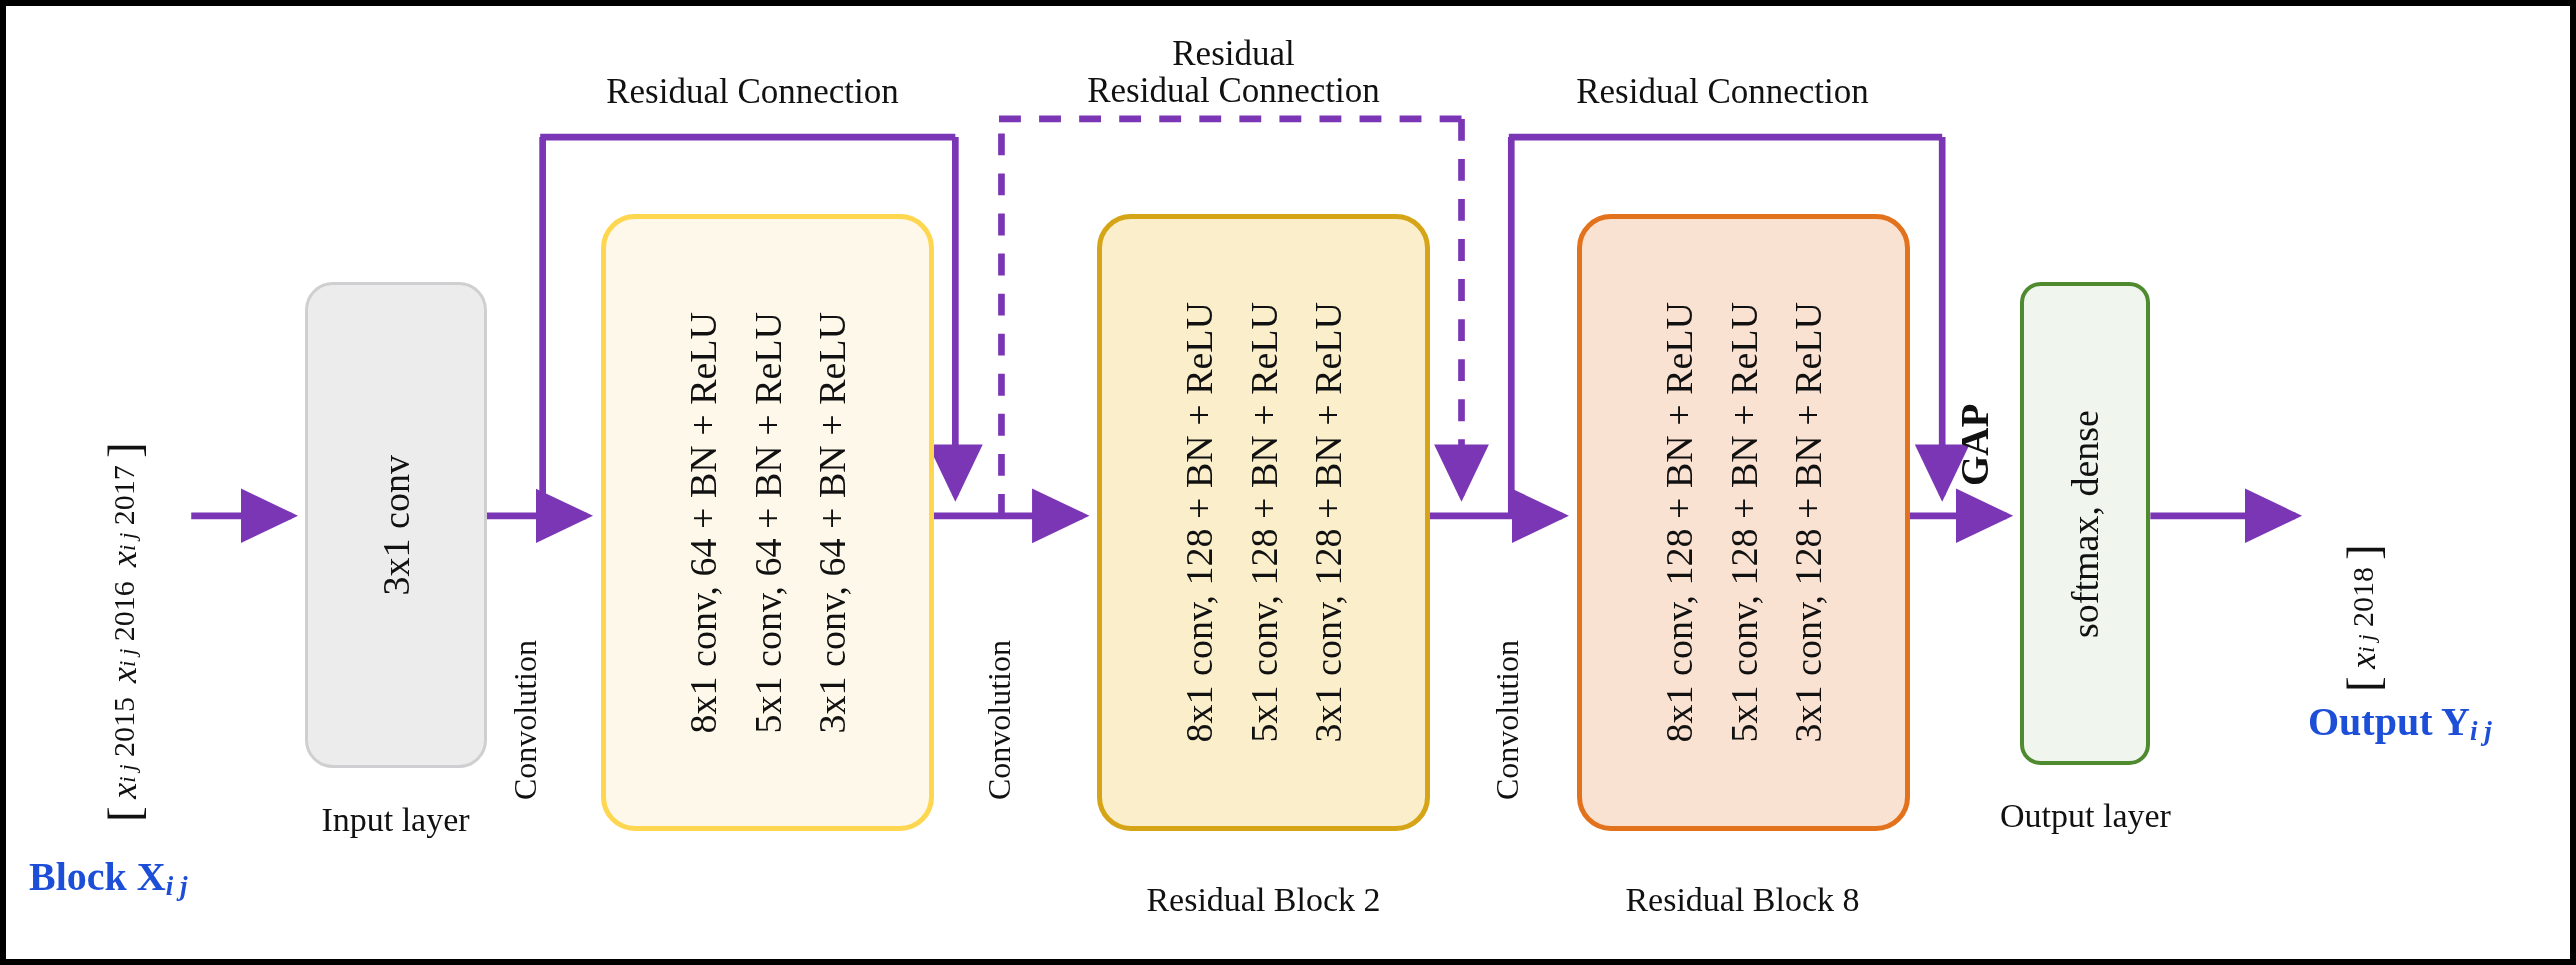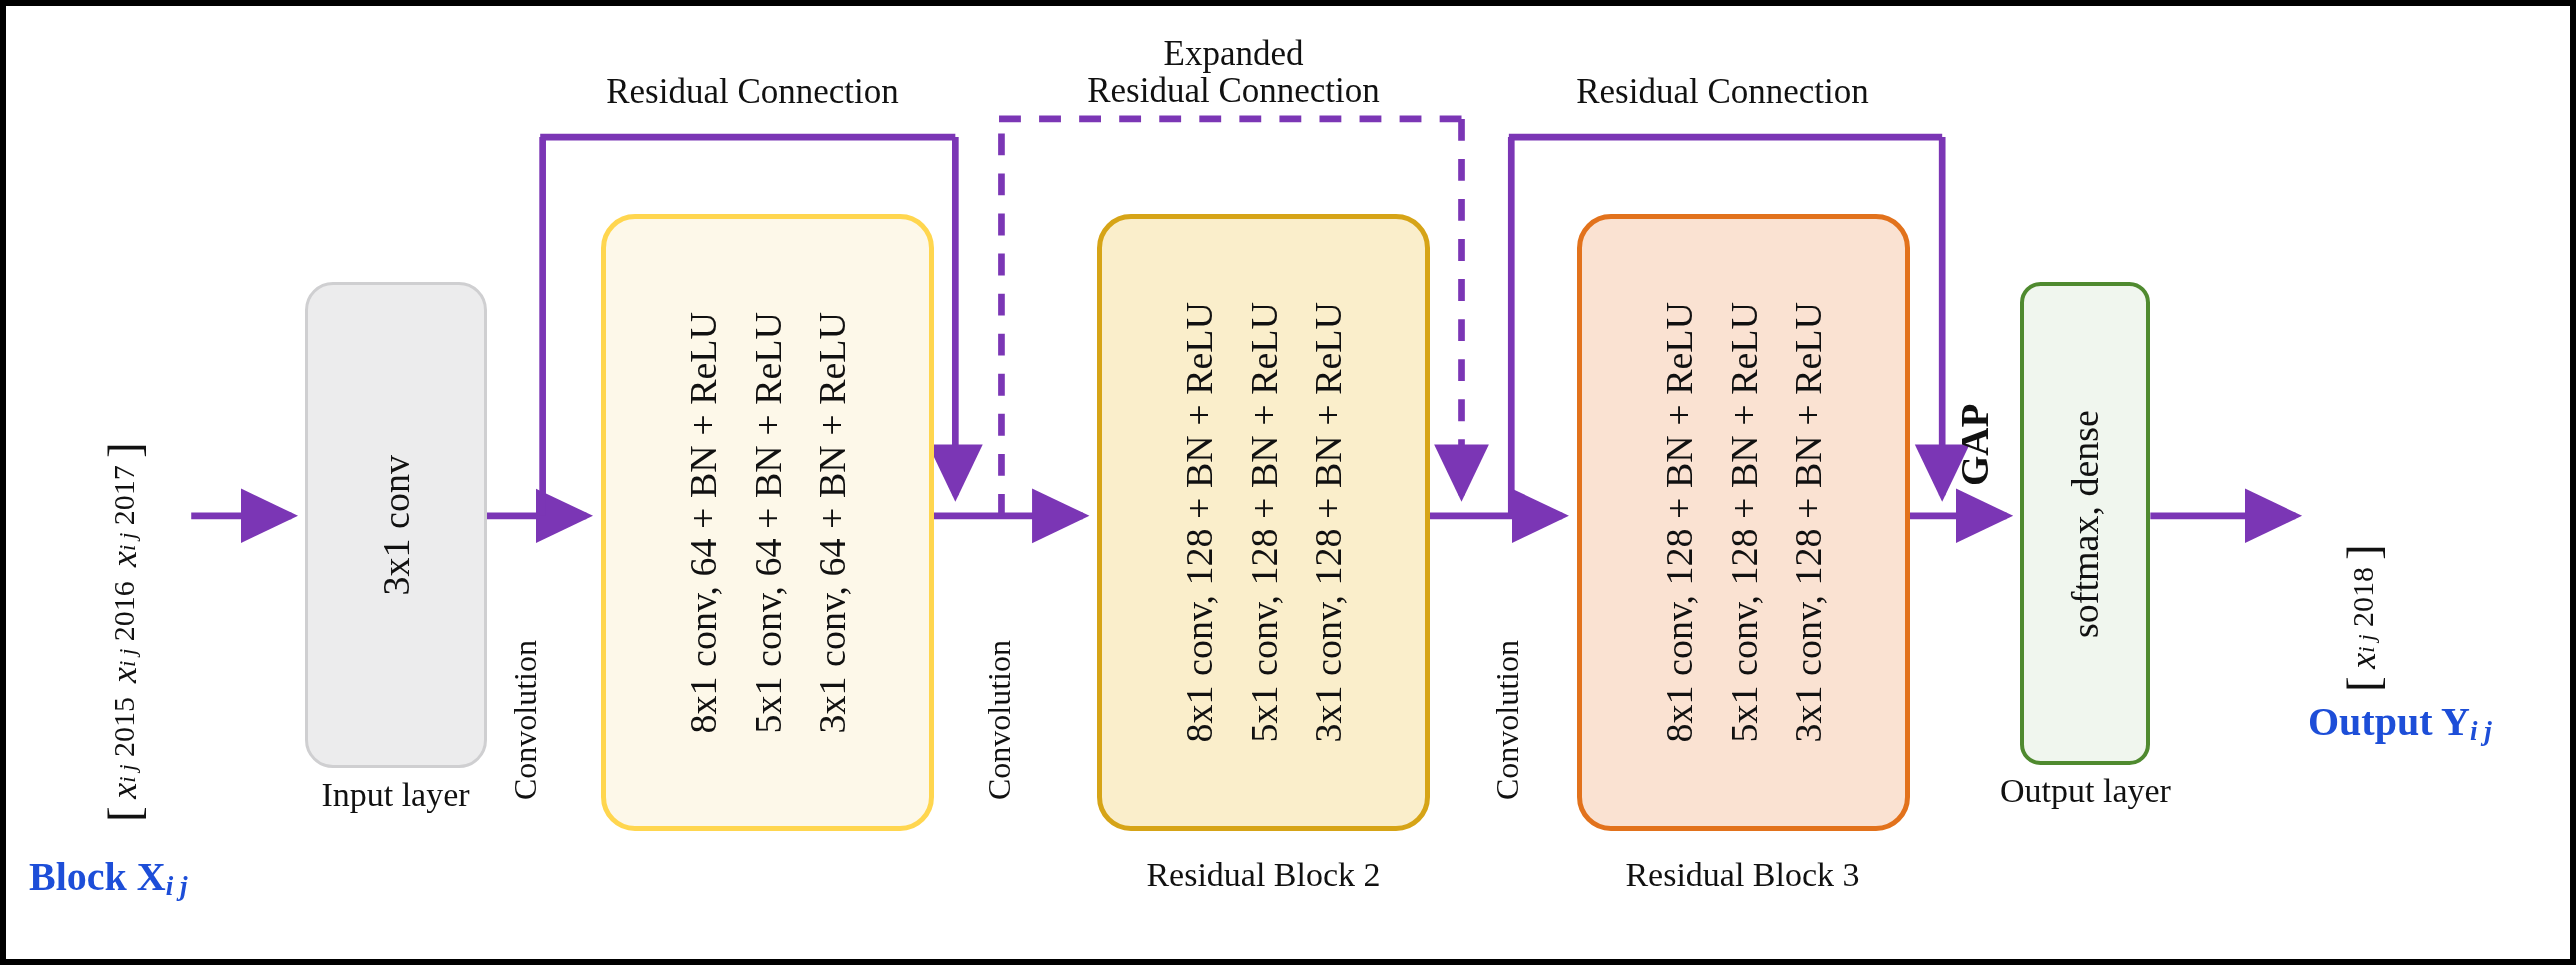--- a/index.html
+++ b/index.html
@@ -18,21 +18,21 @@
   .rb2{left:1091px;top:208px;width:333px;height:617px;background:#faeecb;border:5.5px solid #d6a417;}
   .rb3{left:1571px;top:208px;width:333px;height:617px;background:#fae2d2;border:5.5px solid #e2721c;}
 
   .blocklines{position:absolute;left:0;top:0;width:100%;height:100%;display:flex;
      flex-direction:row;align-items:center;justify-content:center;gap:20.6px;}
   .blockline{writing-mode:vertical-rl;transform:rotate(180deg);font-size:38px;letter-spacing:0px;color:#111;white-space:nowrap;}
 
   .boxvlabel{writing-mode:vertical-rl;transform:rotate(180deg);font-size:38px;color:#111;white-space:nowrap;}
 
   
-  .caption{position:absolute;text-align:center;font-size:34px;color:#111;white-space:nowrap;}
+  .caption{position:absolute;text-align:center;font-size:34px;color:#111;white-space:nowrap;margin-top:25px;}
 
   
   .toplabel{position:absolute;text-align:center;font-size:35px;color:#111;line-height:1.06;white-space:nowrap;}
 
   
   .convlabel{position:absolute;font-size:32px;color:#111;white-space:nowrap;
      writing-mode:vertical-rl;transform:rotate(180deg);}
   .gaplabel{position:absolute;font-size:39px;color:#111;white-space:nowrap;font-weight:bold;
      writing-mode:vertical-rl;transform:rotate(180deg);}
 
@@ -124,41 +124,41 @@
     </div>
     <div class="caption" style="left:1106px;top:850px;width:303px;font-family:Liberation Serif, serif;">Residual Block 2</div>
 
     <div class="rblock rb3">
       <div class="blocklines">
         <span class="blockline">8x1 conv, 128 + BN + ReLU</span>
         <span class="blockline">5x1 conv, 128 + BN + ReLU</span>
         <span class="blockline">3x1 conv, 128 + BN + ReLU</span>
       </div>
     </div>
-    <div class="caption" style="left:1585px;top:850px;width:303px;">Residual Block 3</div>
+    <div class="caption" style="left:1585px;top:850px;width:303px;">Residual Block 8</div>
 
     <div class="nodebox outputlayer">
       <span class="boxvlabel">softmax, dense</span>
     </div>
     <div class="caption" style="left:1958px;top:766px;width:243px;">Output layer</div>
 
     <div class="vecwrap" style="left:2330px;top:425px;height:261px;">
       <span class="brk">[</span>
       <span> <i>x</i><span class="sub">i j</span> <span class="yr">2018</span> </span>
       <span class="brk">]</span>
     </div>
 
     <div class="bigmath" style="left:2302px;top:692px;">
       <span>Output Y</span><span class="s">i j</span>
     </div>
 
     <div class="toplabel" style="left:546px;top:67px;width:401px;">Residual Connection</div>
 
     <div class="toplabel" style="left:1015px;top:29px;width:425px;">
-      <div>Expanded</div>
+      <div>Residual</div>
       <div>Residual Connection</div>
     </div>
 
     <div class="toplabel" style="left:1516px;top:67px;width:401px;">Residual Connection</div>
 
     <div class="convlabel" style="left:501px;top:551px;height:243px;">Convolution</div>
     <div class="convlabel" style="left:975px;top:551px;height:243px;">Convolution</div>
     <div class="convlabel" style="left:1483px;top:551px;height:243px;">Convolution</div>
 
     <div class="gaplabel" style="left:1946px;top:334px;height:146px;">GAP</div>

